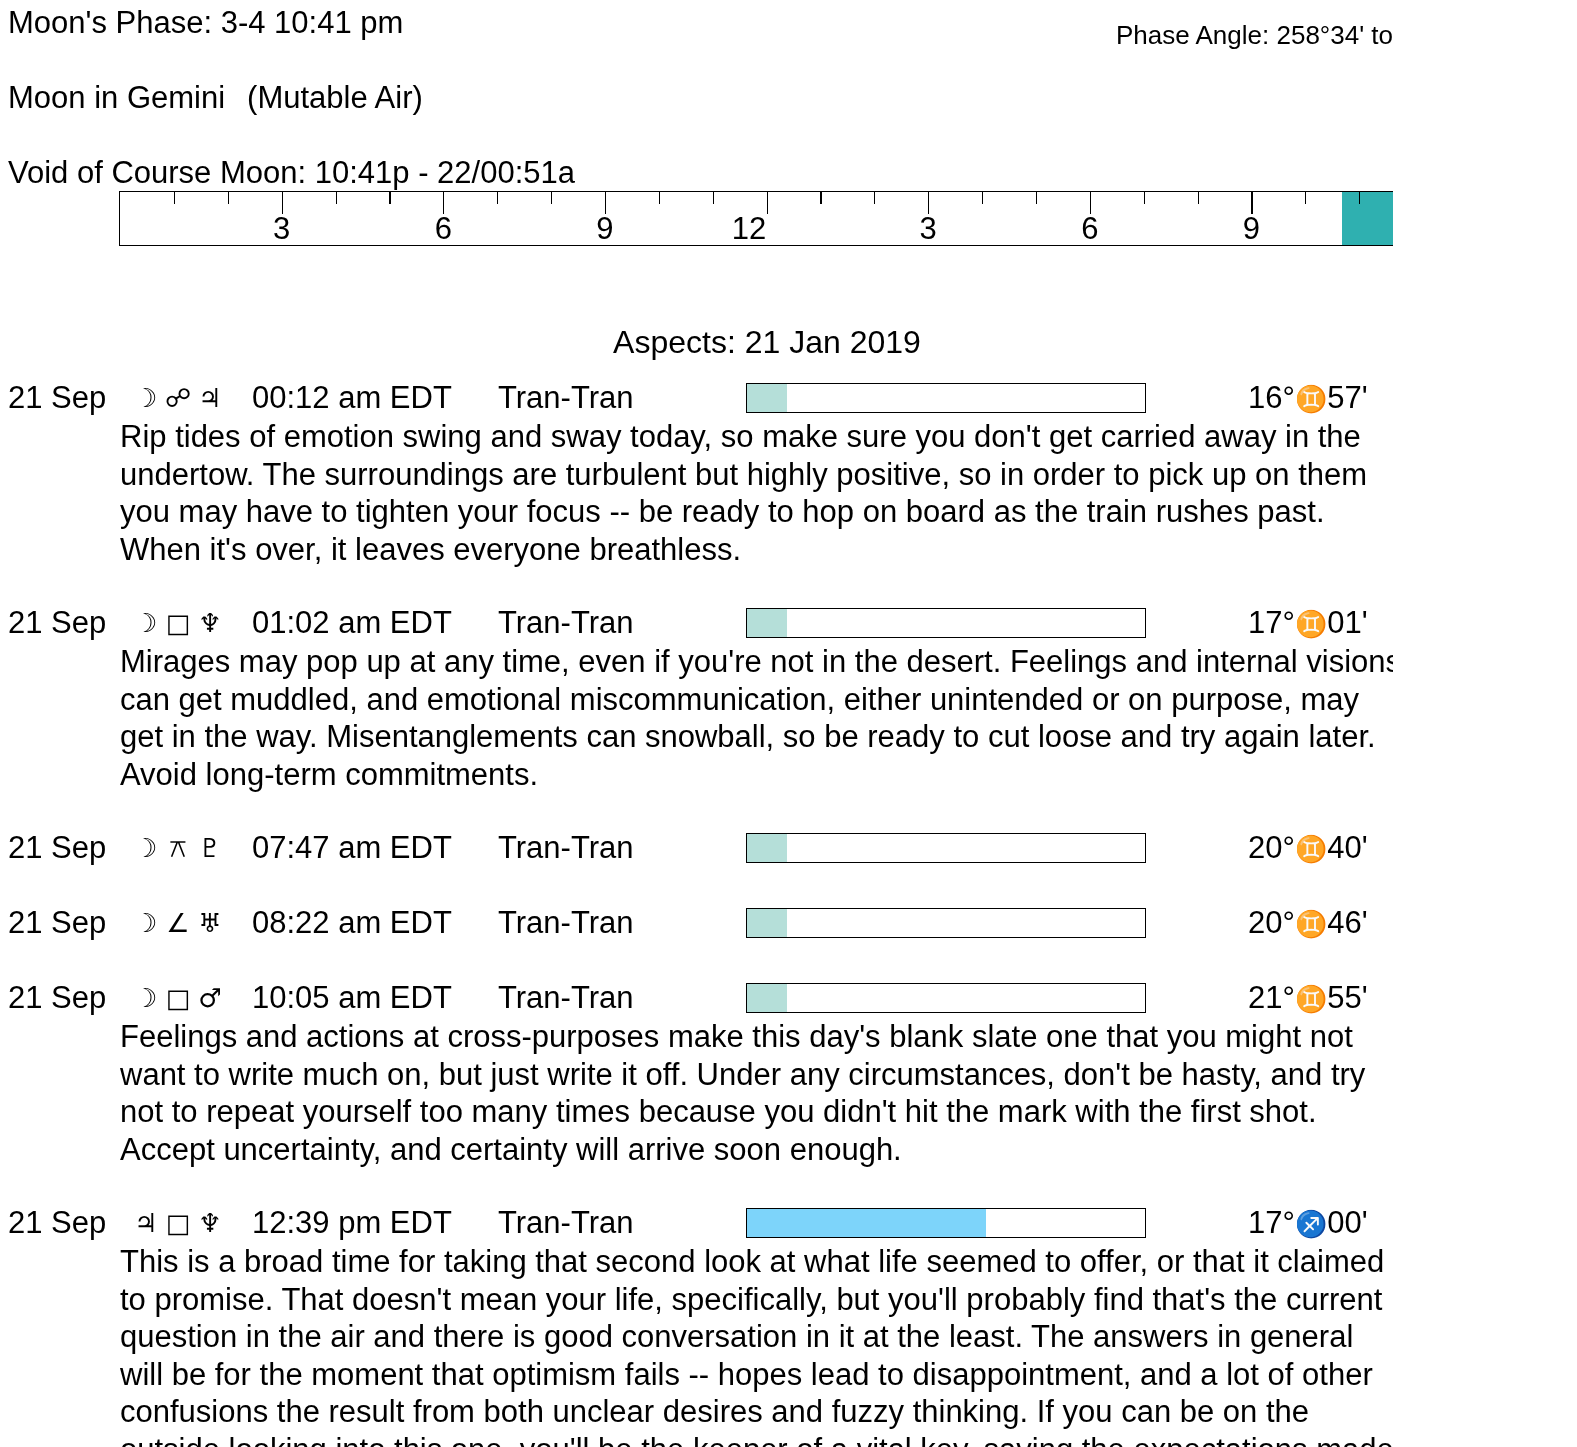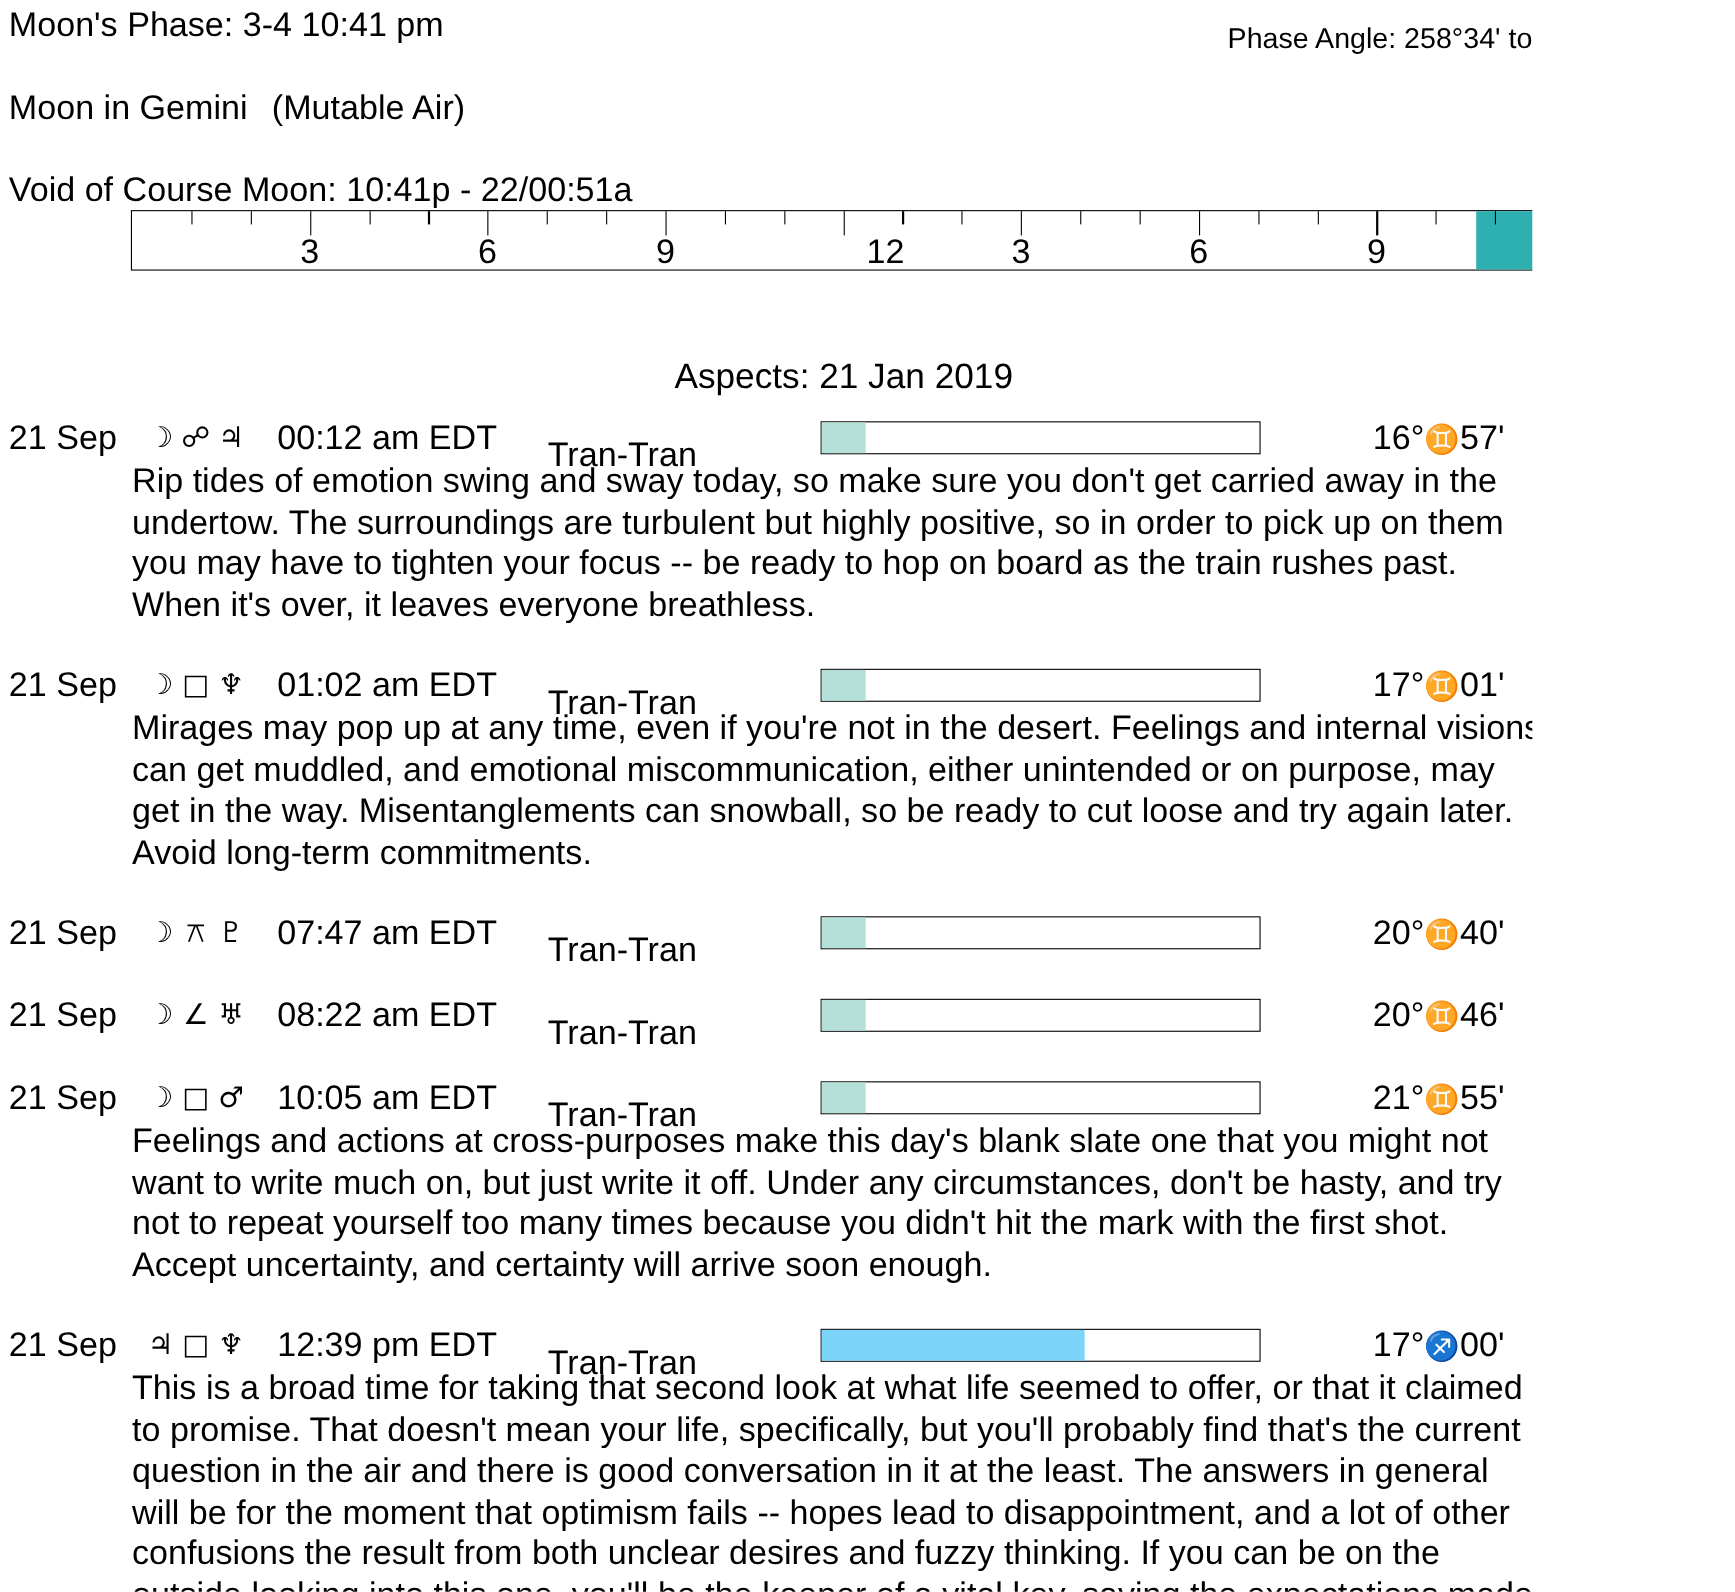--- a/index.html
+++ b/index.html
@@ -25,21 +25,21 @@
   #timeline .tick.major { height: 22px; }
   #timeline .hour-label { position: absolute; top: 20px; font-size: 31px; line-height: 34px; transform: translateX(-50%); }
 
   #aspects-title { left: 0; width: 1534px; text-align: center; top: 323px; font-size: 32px; line-height: 38px; white-space: nowrap; }
 
   .aspect-row { position: absolute; left: 8px; height: 36px; font-size: 31px; line-height: 36px; }
   .aspect-row .date { position: absolute; left: 0; top: 0; white-space: nowrap; }
   .aspect-row .glyphs { position: absolute; left: 122px; top: 0; white-space: nowrap; font-family: "DejaVu Sans", sans-serif; font-size: 26px; }
   .aspect-row .glyphs span { display: inline-block; width: 32px; text-align: center; }
   .aspect-row .time { position: absolute; left: 244px; top: 0; white-space: nowrap; }
-  .aspect-row .kind { position: absolute; left: 490px; top: 16px; white-space: nowrap; text-align: right; }
+  .aspect-row .kind { position: absolute; left: 490px; top: 0; white-space: nowrap; text-align: right; }
   .aspect-row .bar { position: absolute; left: 738px; top: 3px; width: 400px; height: 30px; border: 1.5px solid #000; box-sizing: border-box; background: #fff; }
   .aspect-row .bar .fill { position: absolute; left: 0; top: 0; bottom: 0; }
   .aspect-row .pos { position: absolute; left: 1198px; top: 0; white-space: nowrap; margin-left: 42px; }
   .aspect-row .pos .sign { font-family: "DejaVu Serif", serif; font-size: 26px; }
 
   .aspect-text {
     position: absolute; left: 120px; width: 1440px;
     font-size: 31px; line-height: 37.5px; white-space: pre-line;
   }
   #clip-wrap { position: absolute; left: 0; top: 0; width: 1393px; height: 1447px; overflow: hidden; }
@@ -76,21 +76,21 @@
       <div class="tick minor" style="left: 915.875px;"></div>
       <div class="tick major" style="left: 969.75px;"></div>
       <div class="tick minor" style="left: 1023.62px;"></div>
       <div class="tick minor" style="left: 1077.5px;"></div>
       <div class="tick major" style="left: 1131.38px;"></div>
       <div class="tick minor" style="left: 1185.25px;"></div>
       <div class="tick minor" style="left: 1239.12px;"></div>
       <div class="hour-label" style="left: 161.625px;">3</div>
       <div class="hour-label" style="left: 323.25px;">6</div>
       <div class="hour-label" style="left: 484.875px;">9</div>
-      <div class="hour-label" style="left: 685px; text-align: right;">12</div>
+      <div class="hour-label" style="left: 629px; text-align: right;">12</div>
       <div class="hour-label" style="left: 808.125px;">3</div>
       <div class="hour-label" style="left: 969.75px;">6</div>
       <div class="hour-label" style="left: 1131.38px;">9</div>
     </div>
 
   <div class="abs" id="aspects-title">Aspects: 21 Jan 2019</div>
 
   <div id="aspects">
       <div class="aspect-row" style="top: 380px;">
         <span class="date">21 Sep</span>

